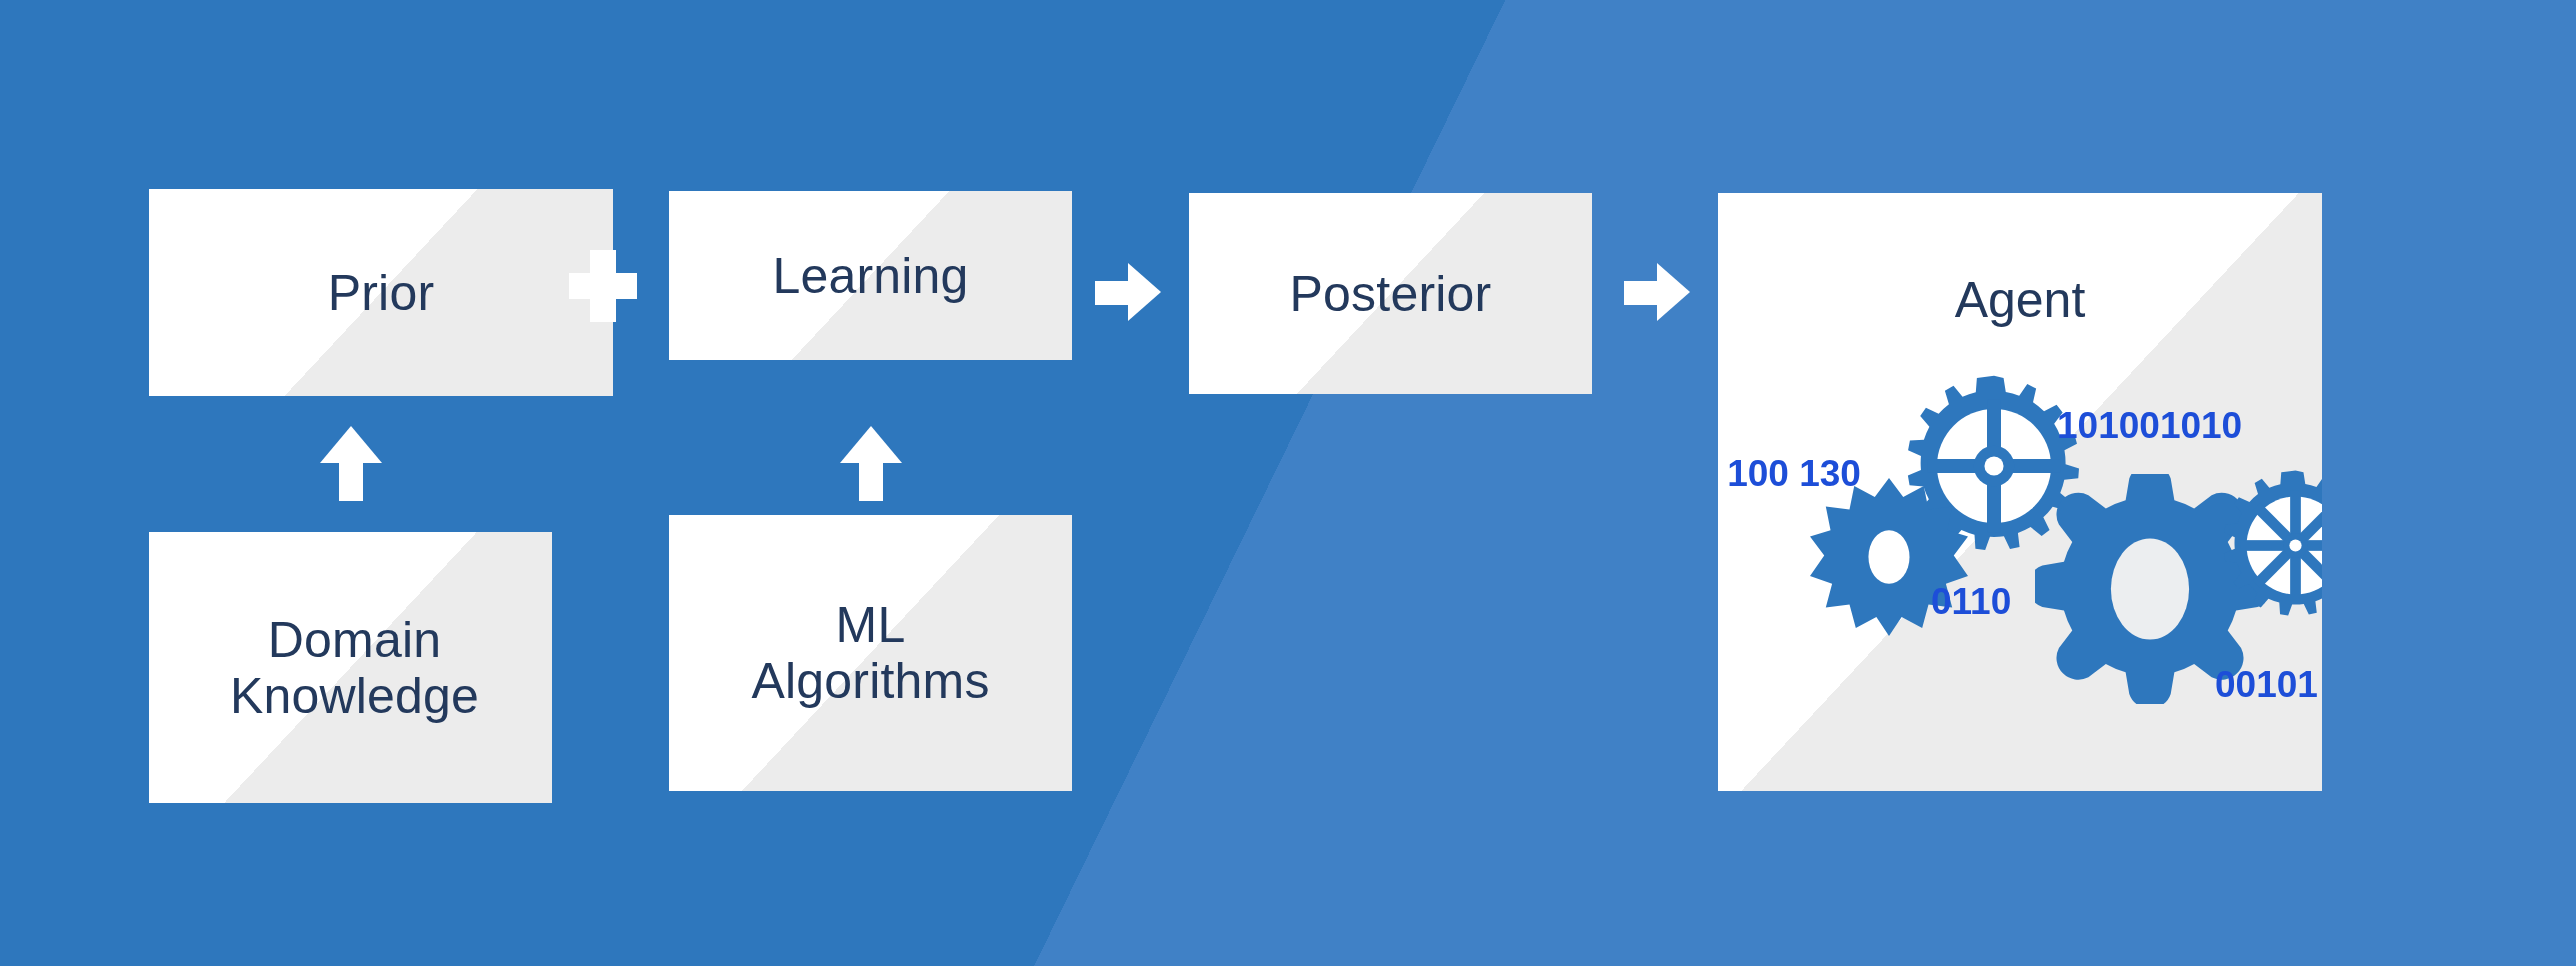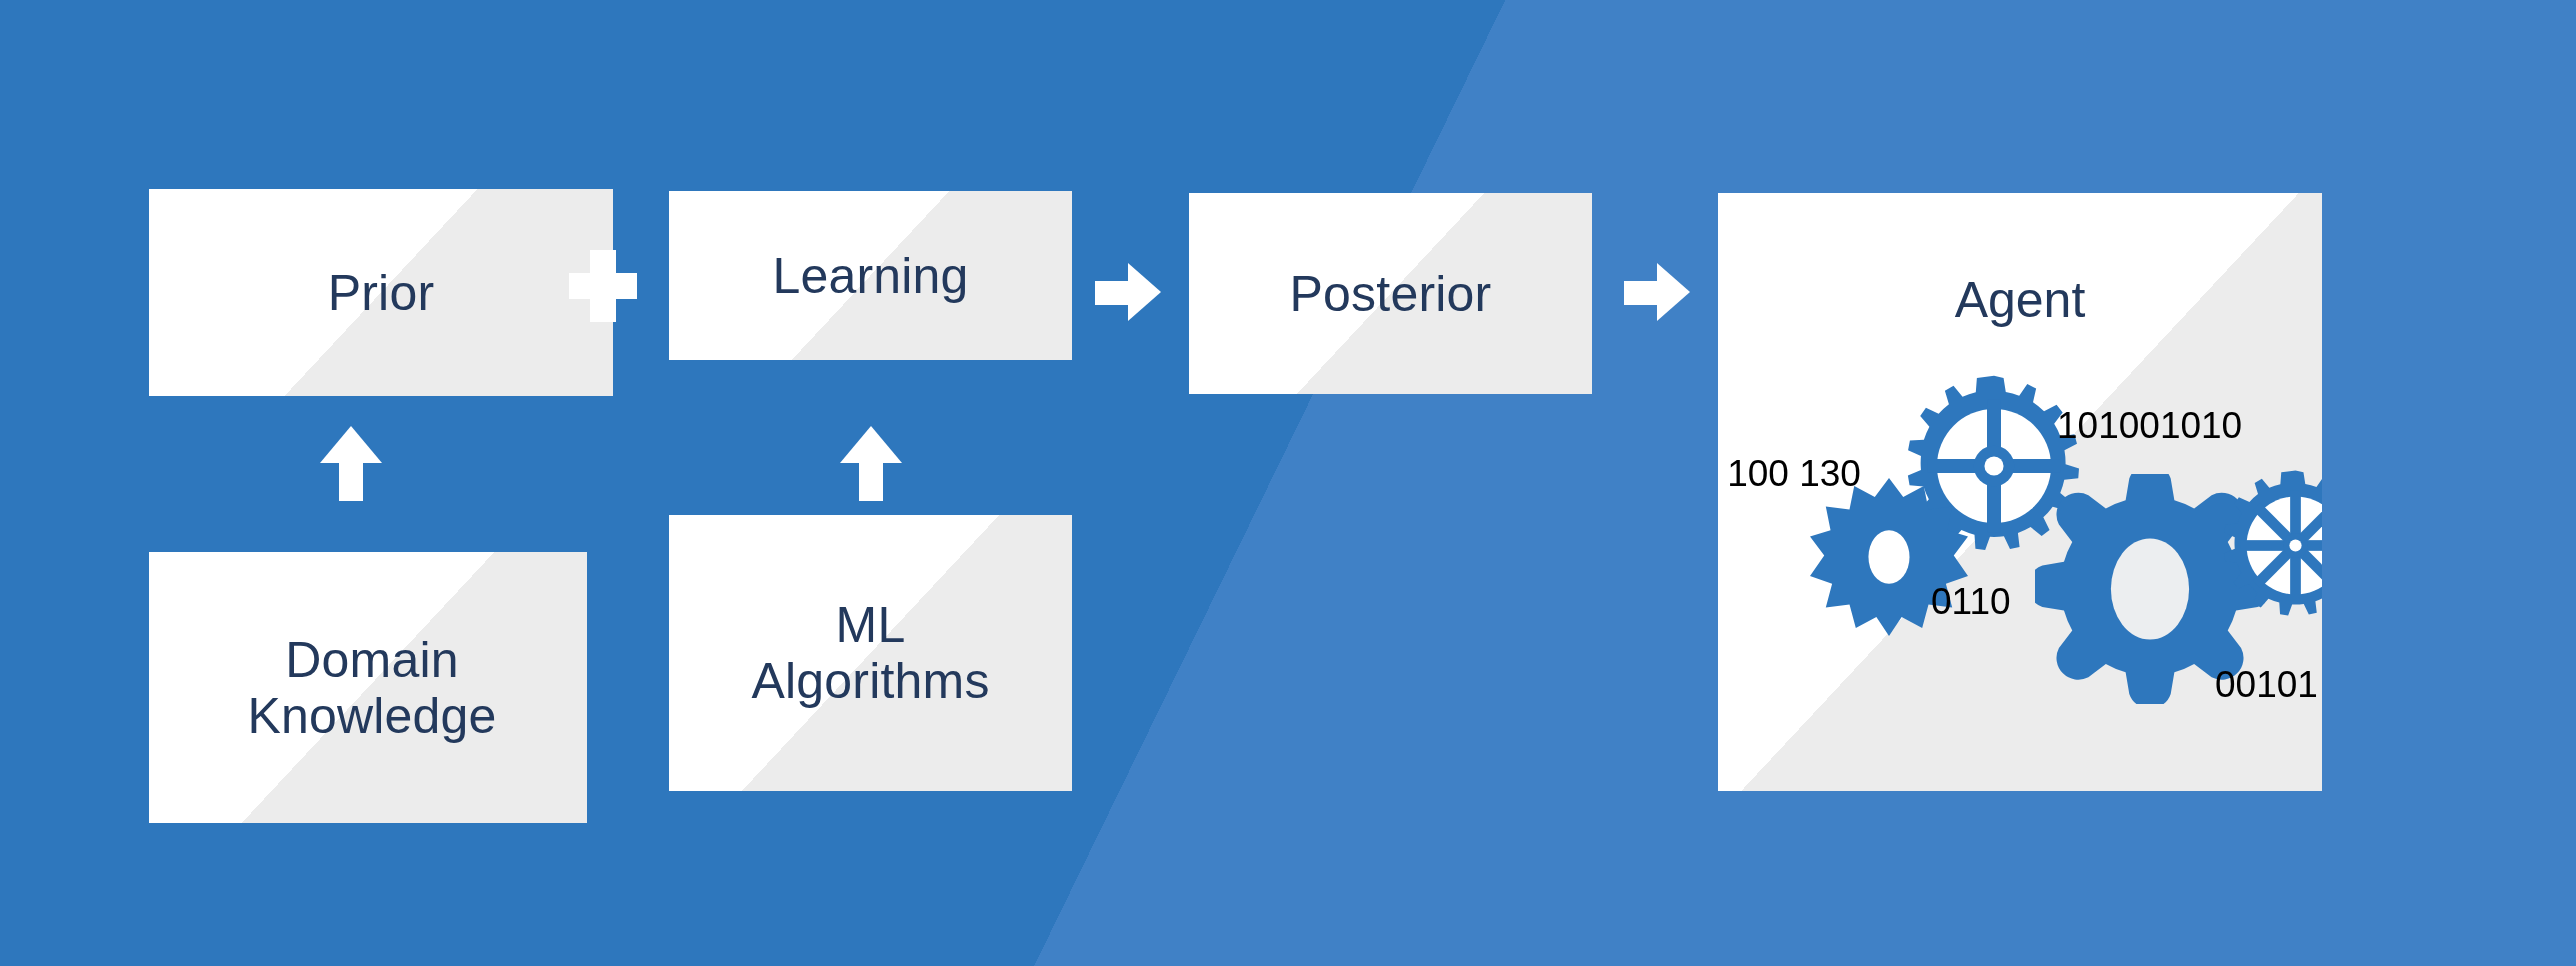--- a/index.html
+++ b/index.html
@@ -56,21 +56,21 @@
     z-index: 2;
     color: #23395c;
     font-weight: 400;
     text-align: center;
     line-height: 1.12;
     letter-spacing: 0.2px;
   }
 
   
   #card-prior   { left:149px; top:189px;  width:464px; height:207px; }
-  #card-domain  { left:149px; top:552px;  width:438px; height:271px;padding-left:8px; }
+  #card-domain  { left:149px; top:532px;  width:403px; height:271px;padding-left:8px; }
   #card-learning{ left:669px; top:191px;  width:403px; height:169px; }
   #card-ml      { left:669px; top:515px;  width:403px; height:276px; }
   #card-post    { left:1189px; top:193px; width:403px; height:201px; }
   #card-agent   { left:1718px; top:193px; width:604px; height:598px;
                   display:block; }
 
   #card-prior .label,
   #card-post  .label   { font-size: 50px; }
   #card-learning .label{ font-size: 50px; }
   #card-domain .label,
@@ -151,22 +151,22 @@
   }
   .gear-svg { position: absolute; }
   #gear-spoked-large { left: 184px; top: 181px; }
   #gear-star-small   { left: 92px; top: 285px; }
   #gear-solid-big    { left: 317px; top: 281px; }
   #gear-spoked-small { left: 501px; top: 276px; }
 
   .binary {
     position: absolute;
     z-index: 4;
-    color: #000000;
-    font-weight: normal;
+    color: #1d4ed8;
+    font-weight: bold;
     font-size: 37px;
     letter-spacing: 0px;
     white-space: nowrap;
   }
   #binary-left   { left: 9.2px;  top: 260px; }
   #binary-top    { left: 339px; top: 212px; }
   #binary-mid    { left: 213px; top: 388px; }
   #binary-bottom { left: 497px; top: 471px; }
 </style>
 </head>

